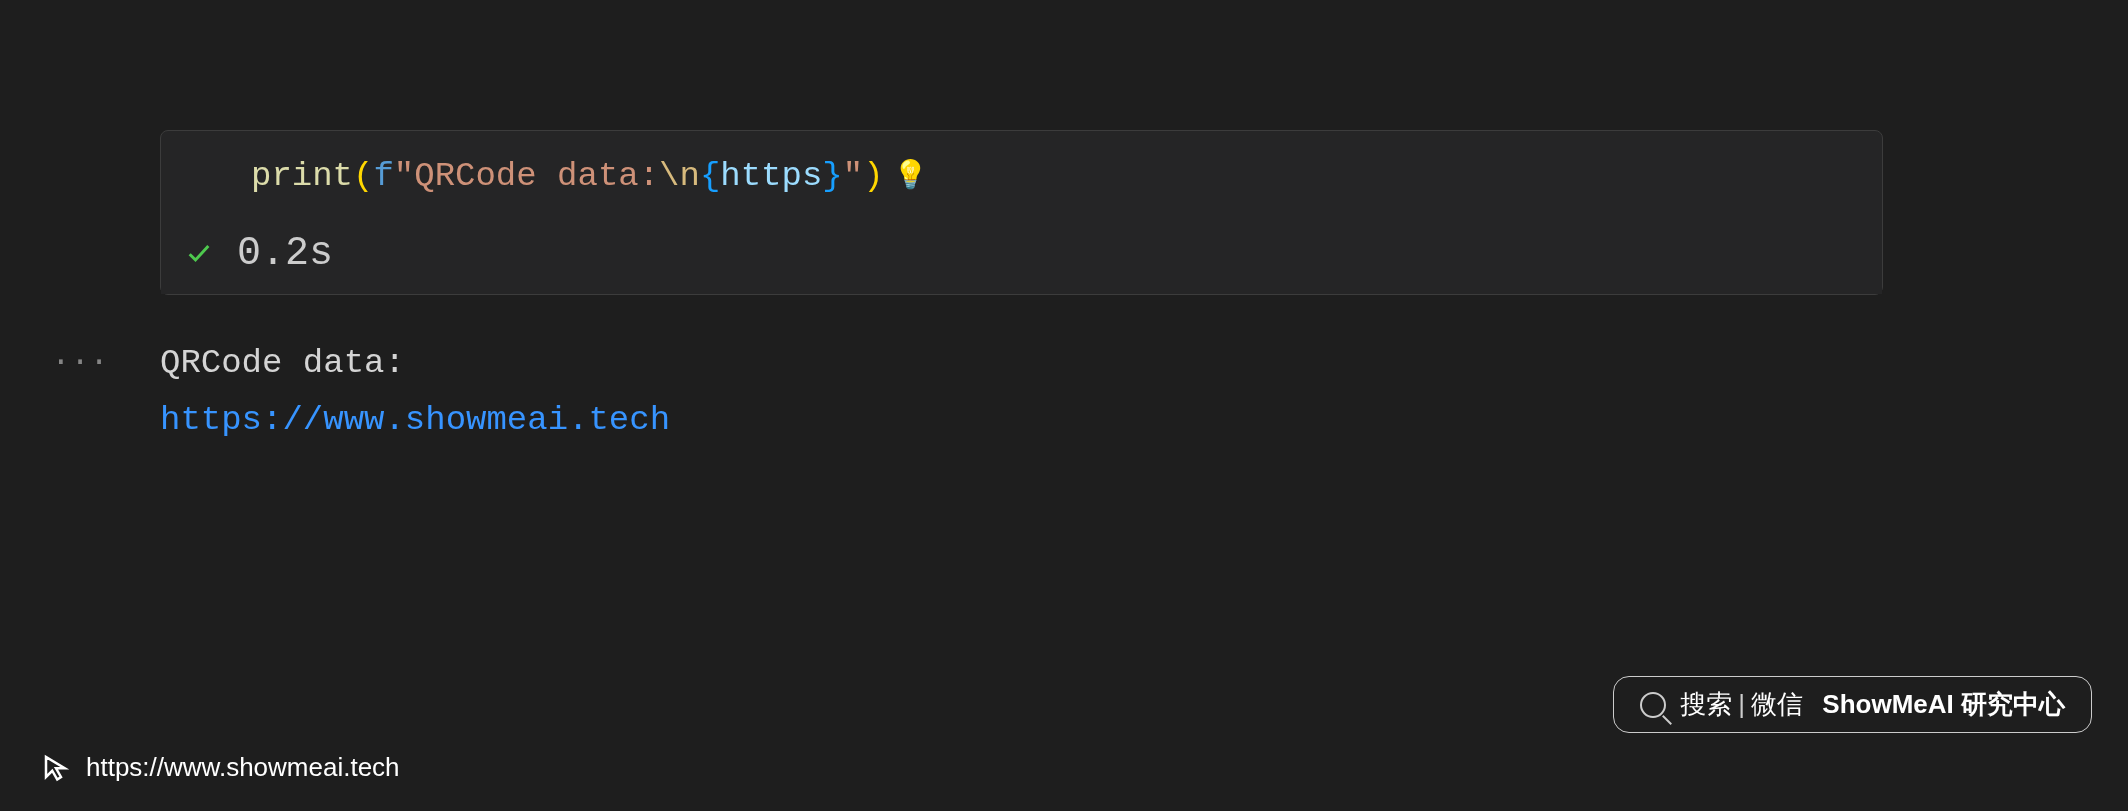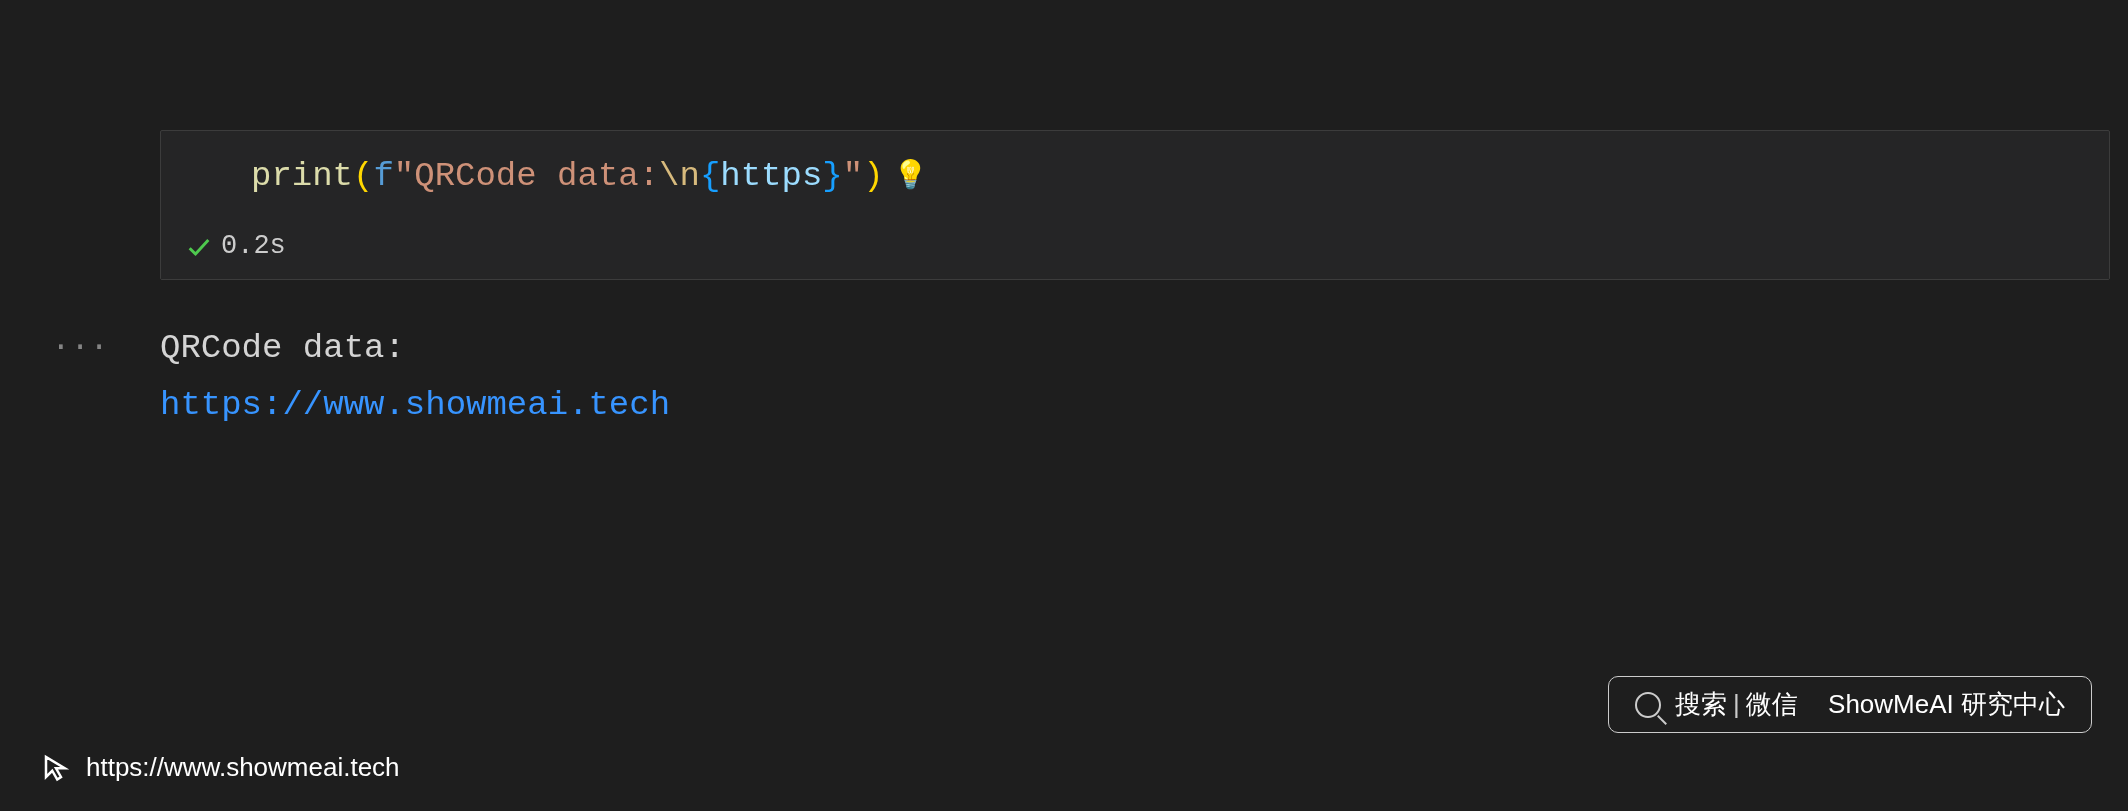--- a/index.html
+++ b/index.html
@@ -19,23 +19,23 @@
     }
     
     .notebook-container {
       padding-top: 130px;
       padding-left: 160px;
     }
     
     .code-cell {
       background: #252526;
       border: 1px solid #3c3c3c;
-      border-radius: 2px;
+      border-radius: 8px;
       margin-bottom: 0;
-      width: 1950px;
+      width: 1723px;
     }
     
     .code-content {
       padding: 22px 20px 18px 90px;
       font-size: 34px;
       line-height: 1.4;
     }
     
     .code-line {
       display: flex;
@@ -51,26 +51,26 @@
     .token-variable { color: #9cdcfe; }
     
     .bulb-icon {
       margin-left: 10px;
       font-size: 28px;
       color: #ffffff;
     }
     
     .cell-status {
       display: flex;
-      align-items: flex-end;
+      align-items: center;
       padding: 12px 24px 18px 24px;
       background: #252526;
-      font-size: 27px;
+      font-size: 40px;
       color: #cccccc;
-      gap: 8px;
+      gap: 24px;
     }
     
     .checkmark-icon {
       color: #4ec94e;
       font-size: 30px;
       display: inline-flex;
       align-items: center;
     }
     
     .output-container {
@@ -96,21 +96,21 @@
     
     .output-link {
       color: #3794ff;
     }
     
     .search-widget {
       position: absolute;
       right: 36px;
       bottom: 78px;
       border: 1.5px solid #cccccc;
-      border-radius: 10px;
+      border-radius: 16px;
       padding: 10px 26px;
       display: flex;
       align-items: center;
       gap: 14px;
       background: transparent;
     }
     
     .search-icon {
       width: 26px;
       height: 26px;
@@ -139,22 +139,21 @@
       align-items: center;
       gap: 6px;
     }
     
     .search-divider {
       color: #cccccc;
       font-weight: 300;
     }
     
     .search-bold {
-      font-weight: normal;
-      margin-left: 11px;
+      font-weight: bold;
     }
     
     .footer-link {
       position: absolute;
       left: 40px;
       bottom: 28px;
       display: flex;
       align-items: center;
       gap: 14px;
       font-family: sans-serif;

